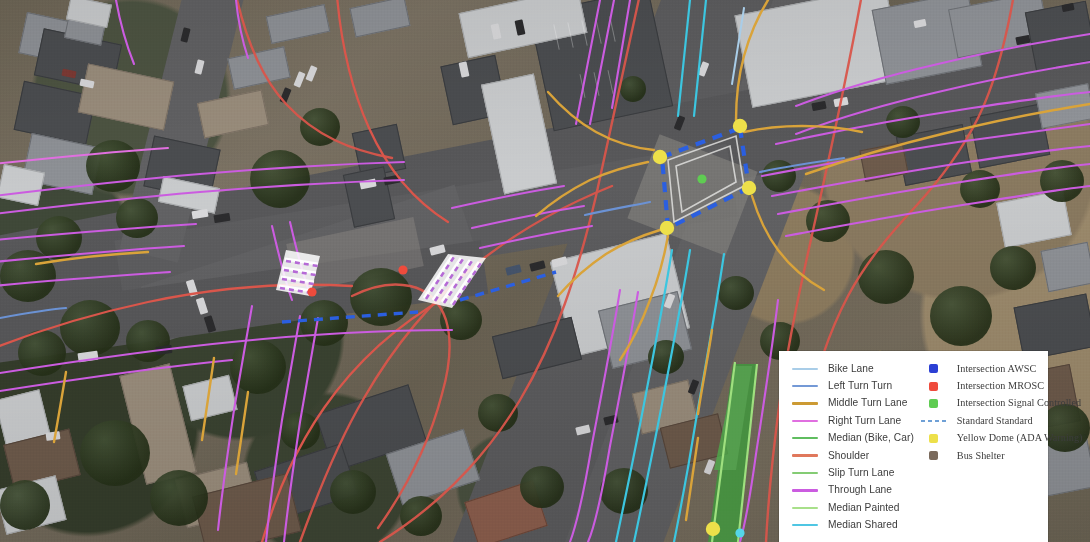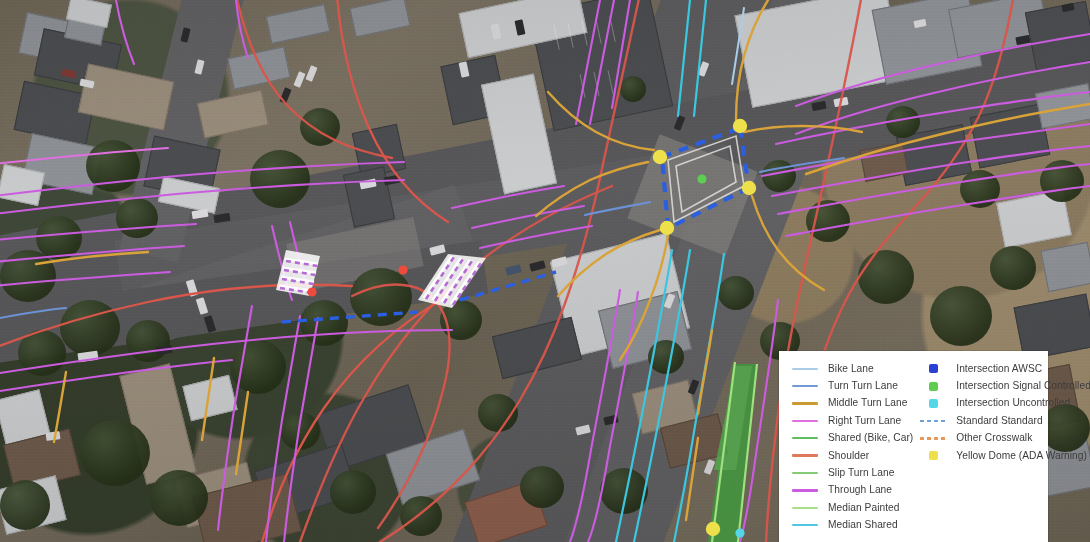--- a/index.html
+++ b/index.html
@@ -55,21 +55,21 @@
   #overlay svg{position:absolute;inset:0;width:1090px;height:542px;}
 
   
   #legend{
     position:absolute;left:779px;top:351px;width:269px;height:191px;
     background:#ffffff;box-shadow:0 0 0 1px rgba(0,0,0,.10);
     display:flex;padding:9px 0 0 0;box-sizing:border-box;
   }
   .leg-col{display:flex;flex-direction:column;}
   .leg-col.left{width:148px;padding-left:12px;}
-  .leg-col.right{width:163px;padding-left:6px;}
+  .leg-col.right{width:163px;padding-left:6px;font-family:Liberation Serif, serif;}
   .leg-row{display:flex;align-items:center;height:17.4px;}
   .sw{width:28px;flex:0 0 28px;display:flex;align-items:center;justify-content:center;margin-right:9px;}
   .sw .line{width:26px;height:2.4px;border-radius:1px;}
   .sw .dashline{width:26px;height:2.6px;background-repeat:repeat-x;}
   .sw .dot{width:9px;height:9px;border-radius:2px;}
   .leg-label{font-size:10.2px;color:#3c3c3c;line-height:1;white-space:nowrap;letter-spacing:.05px;}
 </style>
 </head>
 <body>
 
@@ -479,39 +479,39 @@
         <div class="leg-row">
           <span class="sw">
             <span class="line" style="background: rgb(169, 205, 232);"></span>
           </span>
           <span class="leg-label">Bike Lane</span>
         </div>
         <div class="leg-row">
           <span class="sw">
             <span class="line" style="background: rgb(116, 153, 214);"></span>
           </span>
-          <span class="leg-label">Turn Turn Lane</span>
+          <span class="leg-label">Left Turn Turn</span>
         </div>
         <div class="leg-row">
           <span class="sw">
             <span class="line" style="background: rgb(204, 154, 51);"></span>
           </span>
           <span class="leg-label">Middle Turn Lane</span>
         </div>
         <div class="leg-row">
           <span class="sw">
             <span class="line" style="background: rgb(224, 111, 224);"></span>
           </span>
           <span class="leg-label">Right Turn Lane</span>
         </div>
         <div class="leg-row">
           <span class="sw">
             <span class="line" style="background: rgb(95, 189, 95);"></span>
           </span>
-          <span class="leg-label">Shared (Bike, Car)</span>
+          <span class="leg-label">Median (Bike, Car)</span>
         </div>
         <div class="leg-row">
           <span class="sw">
             <span class="line" style="background: rgb(224, 120, 92);"></span>
           </span>
           <span class="leg-label">Shoulder</span>
         </div>
         <div class="leg-row">
           <span class="sw">
             <span class="line" style="background: rgb(132, 204, 116);"></span>
@@ -539,44 +539,44 @@
       </div>
     <div class="leg-col right" id="legend-col-1">
         <div class="leg-row">
           <span class="sw">
             <span class="dot" style="background: rgb(43, 63, 212);"></span>
           </span>
           <span class="leg-label">Intersection AWSC</span>
         </div>
         <div class="leg-row">
           <span class="sw">
+            <span class="dot" style="background: rgb(239, 75, 60);"></span>
+          </span>
+          <span class="leg-label">Intersection MROSC</span>
+        </div>
+        <div class="leg-row">
+          <span class="sw">
             <span class="dot" style="background: rgb(95, 204, 82);"></span>
           </span>
           <span class="leg-label">Intersection Signal Controlled</span>
         </div>
         <div class="leg-row">
           <span class="sw">
-            <span class="dot" style="background: rgb(85, 214, 232);"></span>
-          </span>
-          <span class="leg-label">Intersection Uncontrolled</span>
-        </div>
-        <div class="leg-row">
-          <span class="sw">
             <span class="dashline" style="background-image: linear-gradient(90deg, rgb(111, 160, 214) 0px, rgb(111, 160, 214) 4px, transparent 4px, transparent 7px); background-size: 7px 2.6px;"></span>
           </span>
           <span class="leg-label">Standard Standard</span>
         </div>
         <div class="leg-row">
           <span class="sw">
-            <span class="dashline" style="background-image: linear-gradient(90deg, rgb(232, 154, 92) 0px, rgb(232, 154, 92) 4px, transparent 4px, transparent 7px); background-size: 7px 2.6px;"></span>
-          </span>
-          <span class="leg-label">Other Crosswalk</span>
-        </div>
-        <div class="leg-row">
-          <span class="sw">
             <span class="dot" style="background: rgb(237, 224, 74);"></span>
           </span>
           <span class="leg-label">Yellow Dome (ADA Warning)</span>
+        </div>
+        <div class="leg-row">
+          <span class="sw">
+            <span class="dot" style="background: rgb(122, 106, 92);"></span>
+          </span>
+          <span class="leg-label">Bus Shelter</span>
         </div>
       </div>
   </div>
 
 </div>
 
 </body></html>

